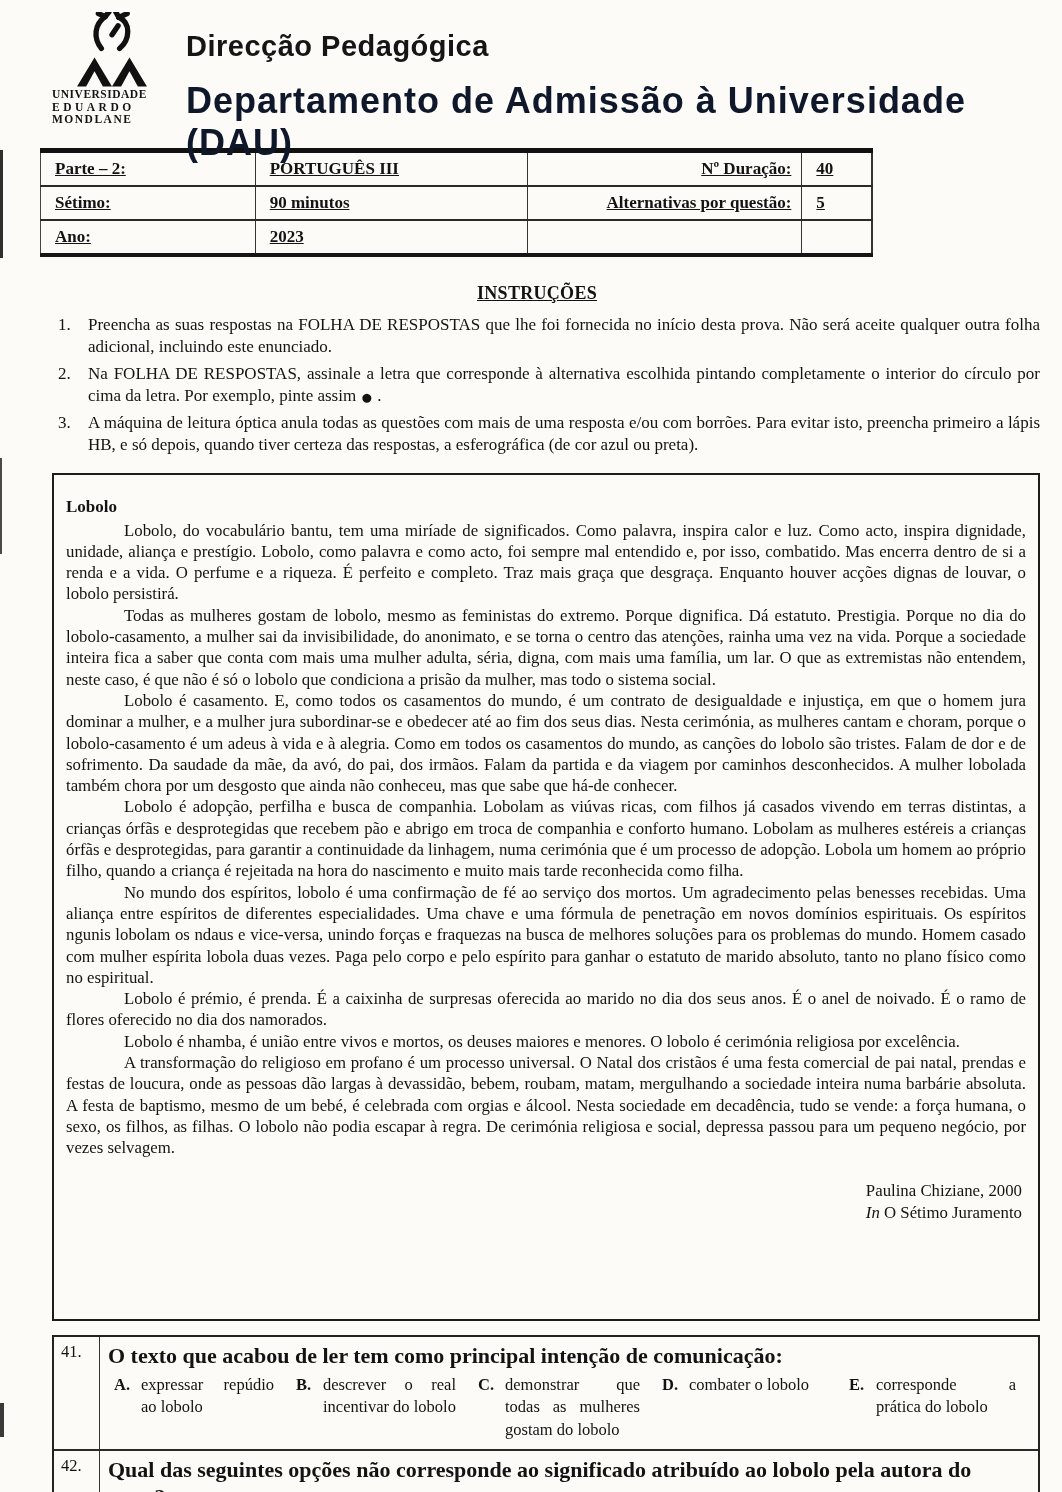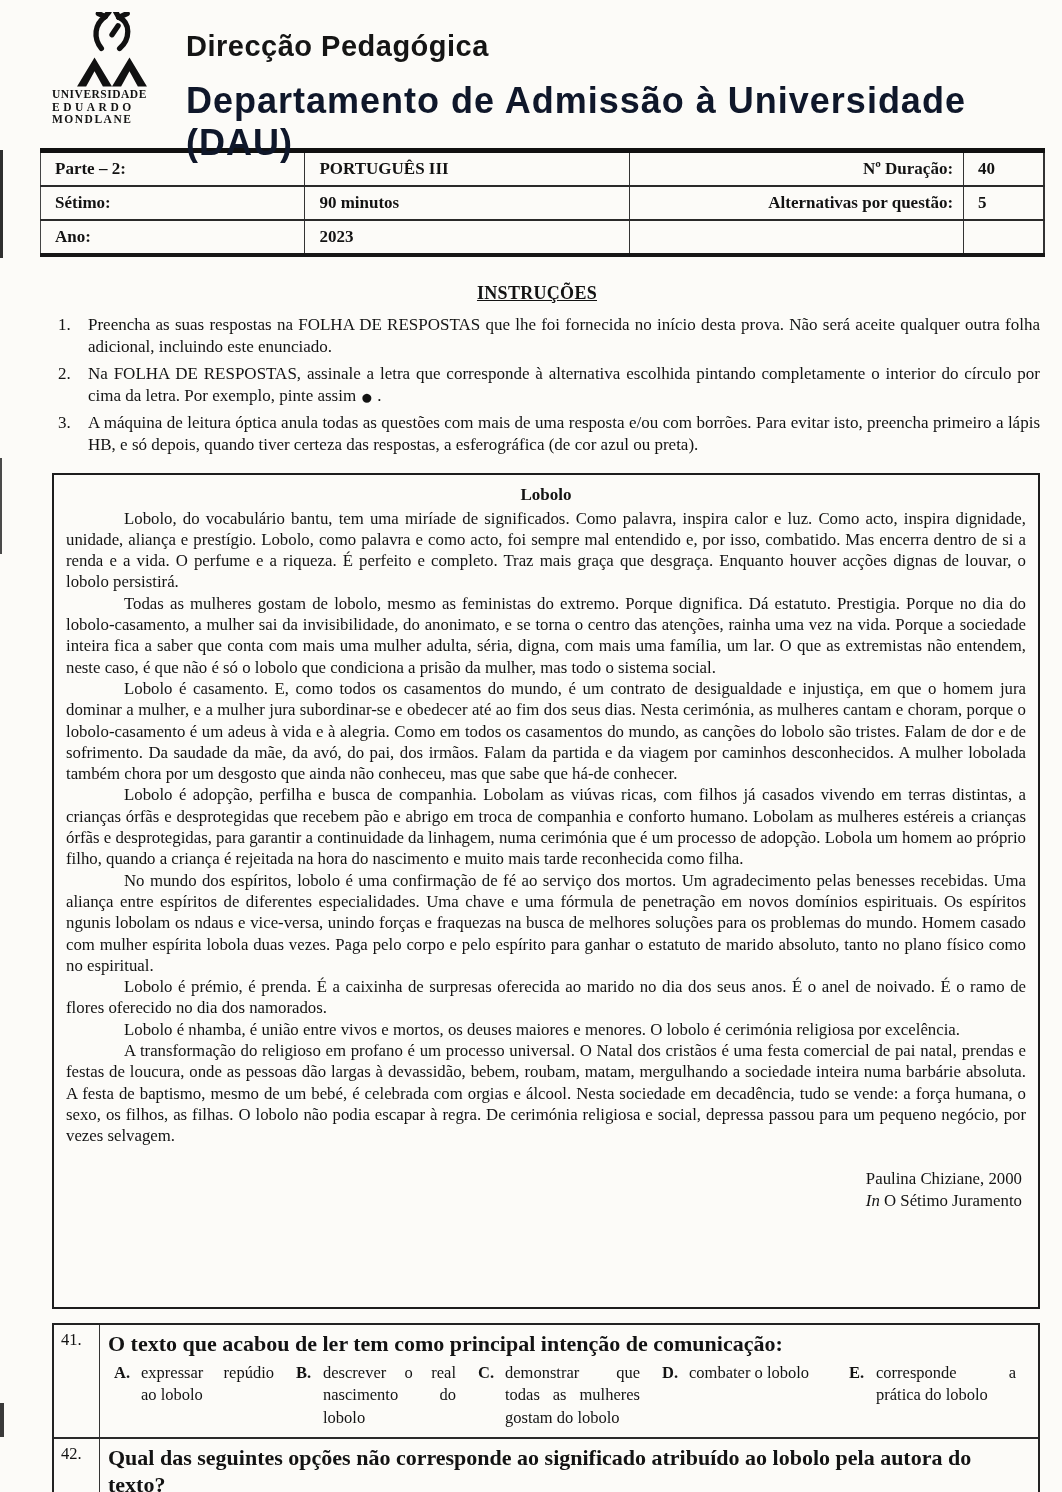--- a/index.html
+++ b/index.html
@@ -12,45 +12,45 @@
   .logo-block{width:120px;text-align:left;flex:none;}
   .logo-svg{display:block;margin:0 auto;}
   .logo-line{font-weight:bold;font-size:11.5px;line-height:12.5px;letter-spacing:.5px;}
   .logo-line.sp-wide{letter-spacing:3.5px;}
   .logo-line.sp-med{letter-spacing:1.5px;}
   .titles{margin-left:14px;flex:1;font-family:"Liberation Sans", sans-serif;}
   .title1{font-size:29px;font-weight:bold;color:#151515;margin-top:18px;letter-spacing:.5px;}
   .title2{font-size:36px;font-weight:600;color:#0f172a;margin-top:17px;letter-spacing:1px;}
   
   .info-table{
-    width:1005px;margin:6px 17px 0 40px;border-collapse:collapse;
+    width:833px;margin:6px 17px 0 40px;border-collapse:collapse;
     border-top:5px solid #111;border-bottom:4px solid #161616;
     border-left:1px solid #444;border-right:2px solid #333;
-    font-size:17px;font-weight:bold;
+    font-size:17px;font-weight:bold;text-decoration:underline;
   }
   .info-table td{border-top:2px solid #2a2a2a;padding:5px 10px 6px 14px;height:21px;}
   .info-table tr:first-child td{border-top:none;}
   .col-label{width:240px;}
   .col-value{width:300px;border-left:1.5px solid #333;}
   .col-rlabel{width:310px;border-left:1.5px solid #333;text-align:right;padding-right:10px;}
   .col-rvalue{width:55px;border-left:1.5px solid #333;}
   
   .instructions{margin:26px 20px 0 52px;}
   .instr-heading{text-align:center;font-weight:bold;font-size:18px;text-decoration:underline;letter-spacing:.3px;margin-left:-20px;}
   .instr-list{margin:10px 0 0 0;padding:0;list-style:none;font-size:17px;line-height:1.3;}
   .instr-item{display:flex;margin-bottom:5px;}
   .instr-num{width:30px;flex:none;margin-left:6px;}
   .instr-text{flex:1;text-align:justify;padding-right:2px;}
   .dot{font-size:21px;line-height:10px;vertical-align:-3px;}
   
   .reading-box{
     margin:16px 22px 0 52px;border:2px solid #1d1d1d;
     padding:8px 12px 96px 12px;min-height:700px;box-sizing:border-box;
   }
-  .reading-title{text-align:center;font-weight:bold;font-size:17px;margin:2px 0 3px 0;}
+  .reading-title{font-weight:bold;font-size:17px;margin:14px 0 3px 0;}
   .reading-box p{margin:0;font-size:16.8px;line-height:21.3px;text-align:justify;text-indent:58px;}
   .attribution{text-align:right;margin-top:22px;padding-right:4px;font-size:16.8px;line-height:21.5px;}
   .attribution .it{font-style:italic;}
   
   .q-table{margin:14px 22px 0 52px;border:2px solid #222;}
   .q-row{display:flex;}
   .q-row + .q-row{border-top:2px solid #2a2a2a;}
   .q-num{width:38px;flex:none;border-right:1.5px solid #333;padding:5px 0 0 7px;font-size:16.5px;}
   .q-body{flex:1;padding:5px 8px 8px 8px;}
   .q-stem{font-weight:bold;font-size:22px;line-height:1.25;}
@@ -159,21 +159,21 @@
       <div class="q-num">41.</div>
       <div class="q-body">
         <div class="q-stem">O texto que acabou de ler tem como principal intenção de comunicação:</div>
         <div class="q-options">
           <div class="q-option">
             <span class="q-letter">A.</span>
             <span class="q-opt-text">expressar repúdio ao lobolo</span>
           </div>
           <div class="q-option">
             <span class="q-letter">B.</span>
-            <span class="q-opt-text">descrever o real nascimento do lobolo</span>
+            <span class="q-opt-text">descrever o real incentivar do lobolo</span>
           </div>
           <div class="q-option">
             <span class="q-letter">C.</span>
             <span class="q-opt-text">demonstrar que todas as mulheres gostam do lobolo</span>
           </div>
           <div class="q-option">
             <span class="q-letter">D.</span>
             <span class="q-opt-text">combater o lobolo</span>
           </div>
           <div class="q-option">

